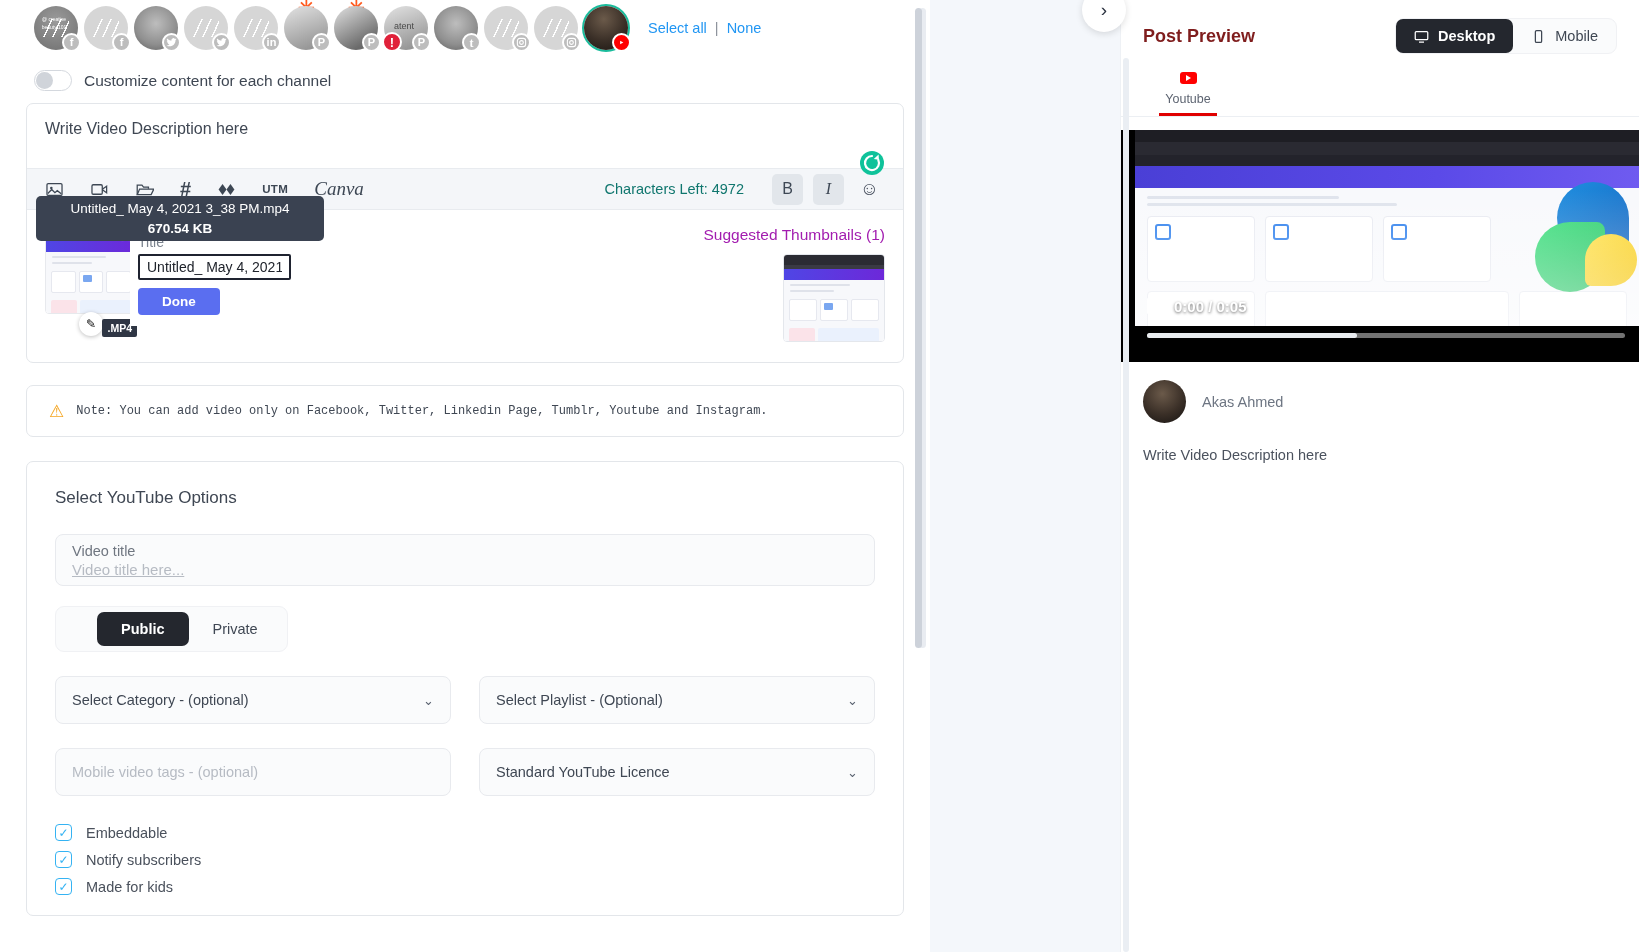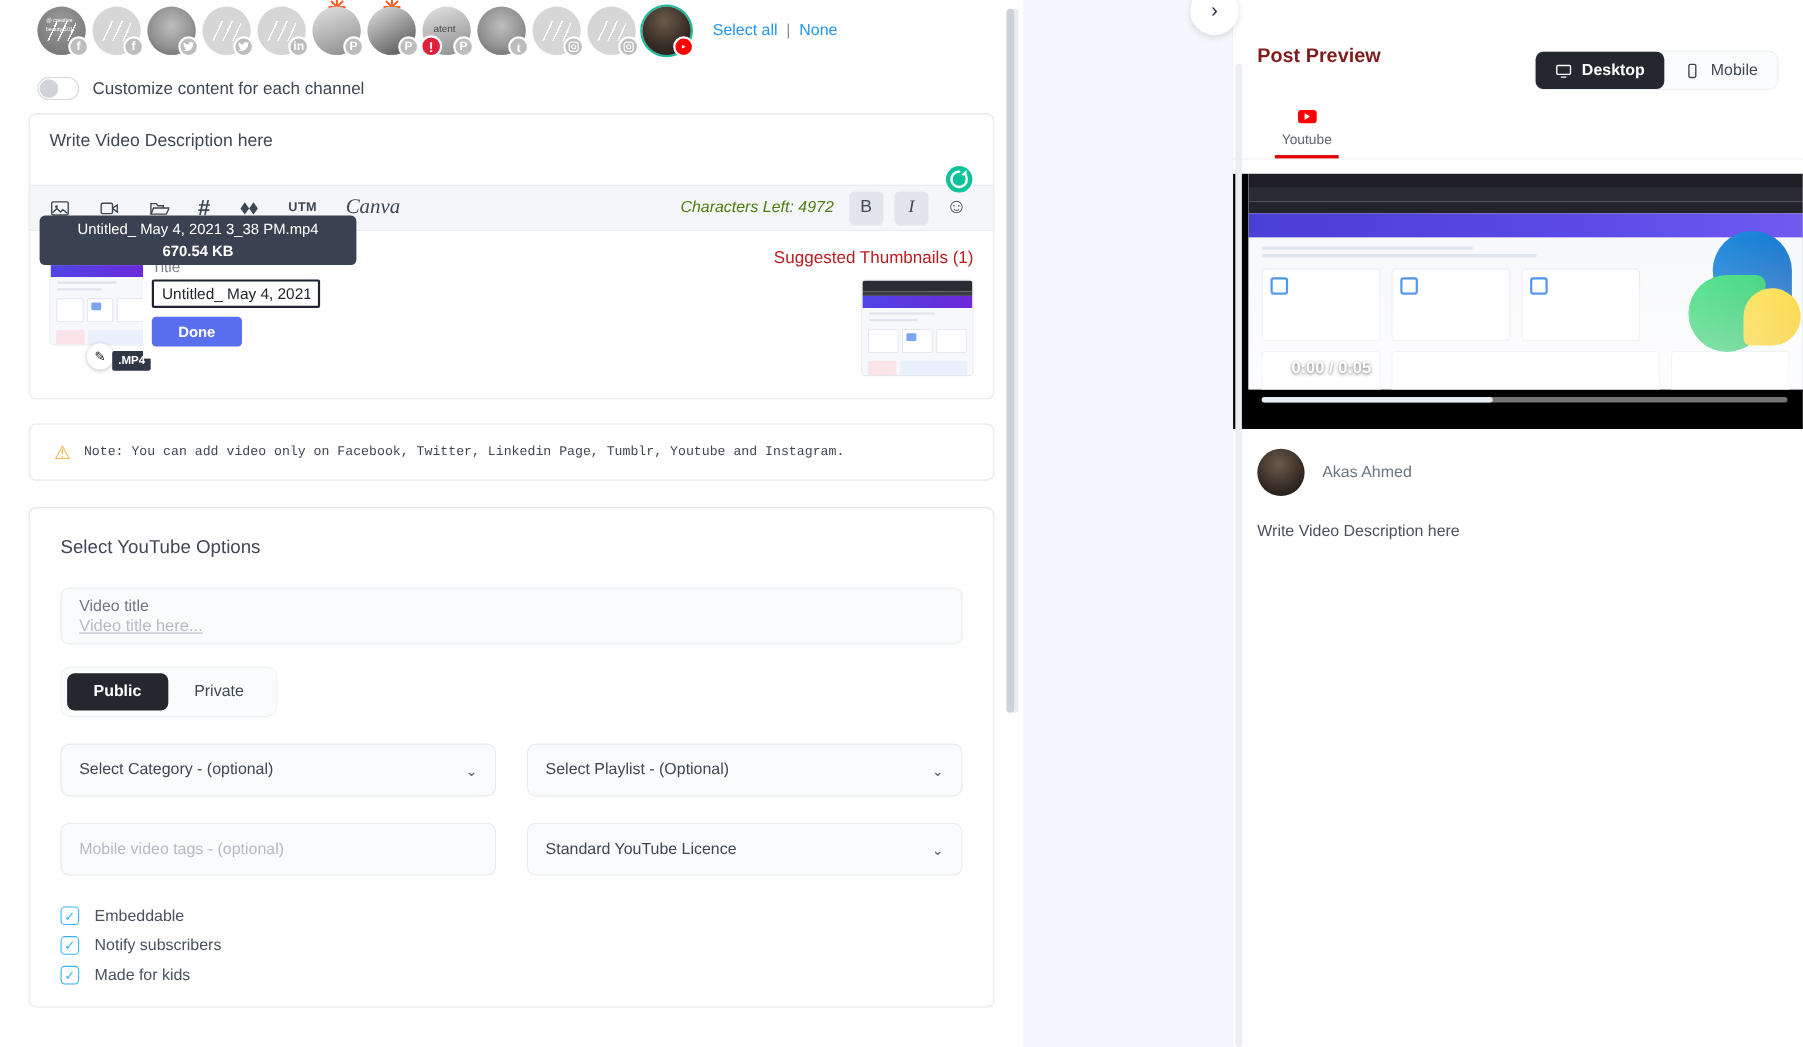--- a/index.html
+++ b/index.html
@@ -115,21 +115,21 @@
   .tb-icons { display: flex; align-items: center; gap: 26px; }
   .tb-ic {
     color: #3d4754; display: flex; align-items: center; cursor: pointer;
     height: 22px;
   }
   .tb-ic svg { width: 19px; height: 19px; fill: none; stroke: #3d4754; stroke-width: 1.6; }
   .tb-ic.hash { font-size: 20px; font-weight: 600; }
   .tb-ic.utm { font-size: 11.5px; font-weight: bold; letter-spacing: .4px; }
   .tb-ic.canva { font-family: "Liberation Serif", serif; font-style: italic; font-size: 19px; }
   .tb-right { margin-left: auto; display: flex; align-items: center; gap: 10px; }
-  .chars { font-size: 14.5px; color: #4d7c0f; margin-right: 4px; font-style: italic; }
+  .chars { font-size: 14.5px; color: #0f766e; margin-right: 18px; }
   .fmt-btn {
     width: 31px; height: 31px; border-radius: 5px; background: #e2e6eb;
     display: flex; align-items: center; justify-content: center;
     font-size: 16px; color: #3d4754; cursor: pointer;
   }
   .fmt-btn.i { font-family: "Liberation Serif", serif; font-style: italic; }
   .fmt-btn.emoji { background: transparent; font-size: 19px; color: #4a5260; }
 
   
   .media-row { position: relative; display: flex; padding: 16px 18px 20px 18px; min-height: 140px; }
@@ -183,21 +183,21 @@
     cursor: pointer; font-family: inherit;
   }
   .tooltip {
     position: absolute; left: 36px; top: 196px; width: 288px;
     background: #3a4251; color: #fff; border-radius: 5px;
     padding: 3px 12px; font-size: 13.5px; text-align: center; line-height: 1.45;
     z-index: 9;
   }
   .tooltip b { font-weight: bold; }
   .thumbs-right { margin-left: auto; text-align: right; }
-  .thumbs-title { font-size: 15.5px; color: #b91c1c; margin-bottom: 10px; }
+  .thumbs-title { font-size: 15.5px; color: #a21caf; margin-bottom: 10px; }
   .sug-thumb {
     width: 102px; height: 88px; border-radius: 4px; overflow: hidden;
     border: 1px solid #e4e7ec; position: relative; margin-left: auto;
     background: #fff;
   }
 
   
   .note {
     margin-top: 22px; border: 1px solid #e3e6ea; border-radius: 7px;
     background: #fff; height: 52px; display: flex; align-items: center;
@@ -220,21 +220,21 @@
   .field .lb { font-size: 14.5px; color: #6f7680; }
   .field .ph { font-size: 15px; color: #b6bbc3; margin-top: 2px; text-decoration: underline; }
   .seg {
     margin-top: 20px; display: inline-flex; background: #fafbfc;
     border-radius: 9px; padding: 5px; border: 1px solid #f0f1f4;
   }
   .seg div {
     padding: 9px 24px; border-radius: 7px; font-size: 14.5px;
     color: #3f4753; cursor: pointer;
   }
-  .seg div.on { background: #24272e; color: #fff; font-weight: bold; }
+  .seg div.on { background: #24272e; color: #fff; font-weight: bold; margin-left: 36px; }
   .grid2 { display: flex; gap: 28px; margin-top: 24px; }
   .sel {
     flex: 1; background: #fafbfc; border: 1px solid #e8eaee; border-radius: 8px;
     height: 48px; display: flex; align-items: center; padding: 0 16px;
     font-size: 14.5px; color: #3f4753; cursor: pointer;
   }
   .sel.ph { color: #b6bbc3; }
   .sel .chev { margin-left: auto; color: #5a6270; font-size: 13px; }
   .checks { margin-top: 28px; display: flex; flex-direction: column; gap: 10px; }
   .chk { display: flex; align-items: center; gap: 14px; cursor: pointer; }
@@ -269,21 +269,21 @@
     box-shadow: 0 2px 7px rgba(0,0,0,.13);
     display: flex; align-items: center; justify-content: center;
     font-size: 19px; color: #2c3340; cursor: pointer; z-index: 5;
   }
   .pv-head {
     display: flex; align-items: center; padding: 18px 22px 0 22px;
   }
   .pv-title { font-size: 18px; font-weight: bold; color: #7f1d1d; }
   .device-seg {
     margin-left: auto; display: inline-flex; background: #fafbfc;
-    border: 1px solid #f0f1f4; border-radius: 9px; padding: 0; margin-top: 28px;
+    border: 1px solid #f0f1f4; border-radius: 9px; padding: 0;
   }
   .device-seg div {
     padding: 9px 18px; border-radius: 7px; font-size: 14.5px; color: #3f4753;
     display: flex; align-items: center; gap: 9px; cursor: pointer;
   }
   .device-seg div.on { background: #24272e; color: #fff; font-weight: bold; }
   .device-seg svg { width: 15px; height: 15px; }
   .pv-tabs { padding: 12px 22px 0 22px; border-bottom: 1px solid #eceff3; }
   .pv-tab { display: inline-flex; flex-direction: column; align-items: center;
     padding: 6px 16px 0 16px; cursor: pointer; }

